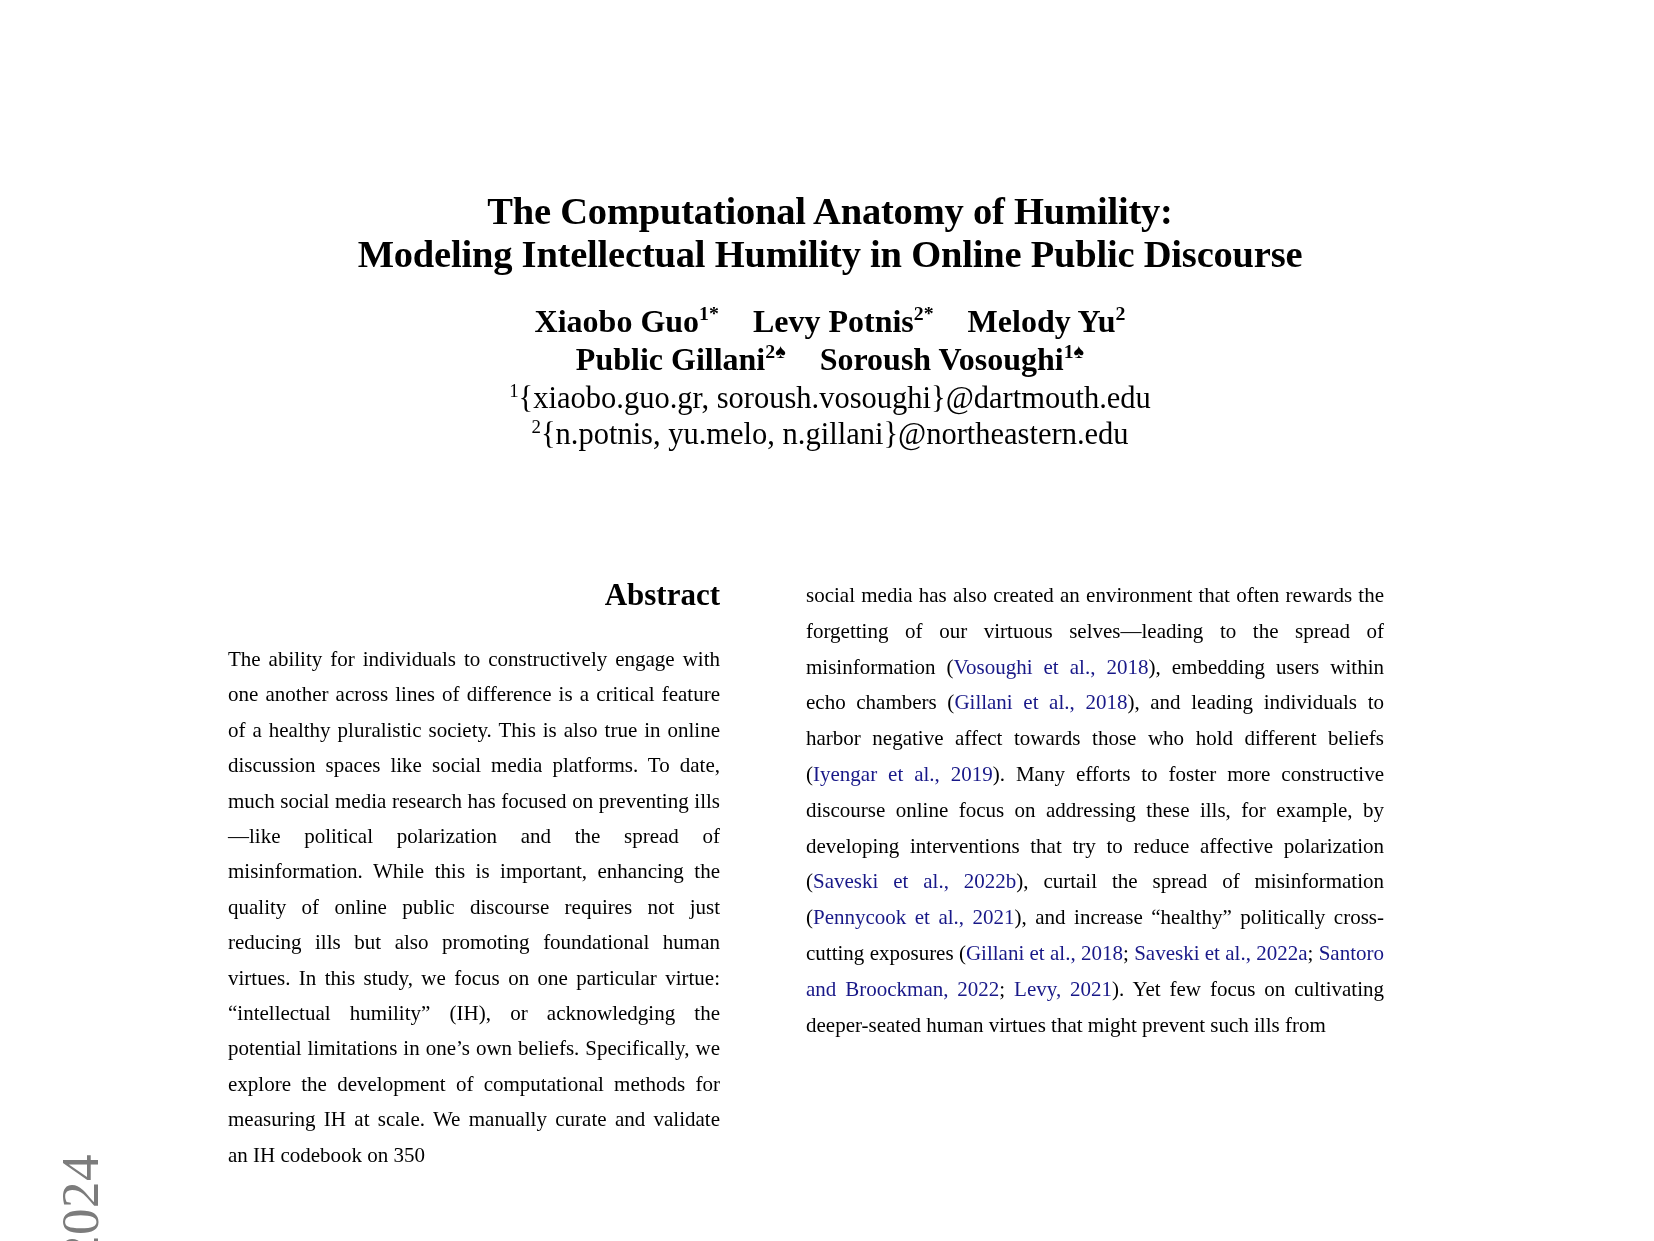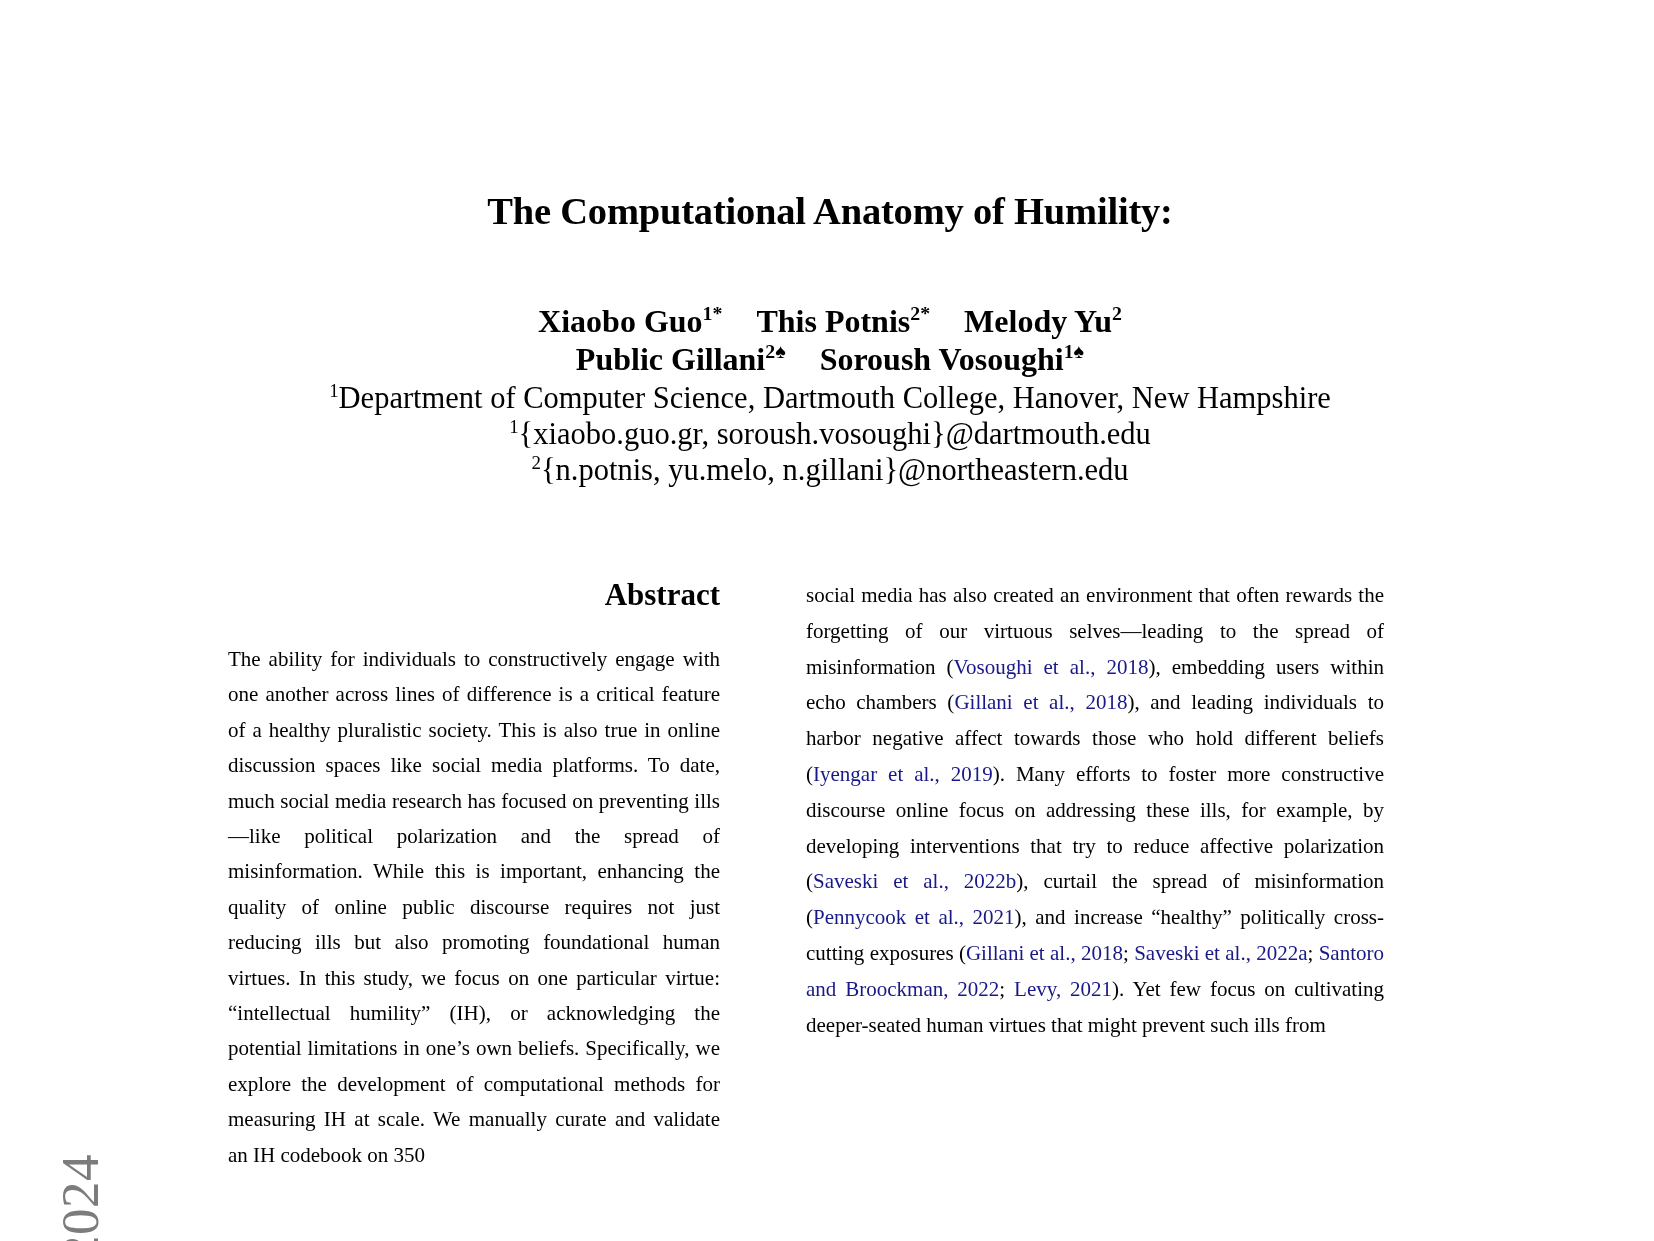--- a/index.html
+++ b/index.html
@@ -147,33 +147,33 @@
 <body>
 
 <div id="arxiv-stamp">
   <div class="stamp-text">[cs.CY]  19 Oct 2024</div>
 </div>
 
 <div id="page">
 
   <div id="title-block">
     <div class="title-line">The Computational Anatomy of Humility:</div>
+    <div class="title-line">Modeling Intellectual Humility in Online Public Discourse</div>
   </div>
 
   <div id="authors-block">
     <div class="author-line">
-      <span class="author-name"><span>Xiaobo Guo</span><sup>1*</sup></span><span class="author-gap"></span><span class="author-name"><span>This Potnis</span><sup>2*</sup></span><span class="author-gap"></span><span class="author-name"><span>Melody Yu</span><sup>2</sup></span>
+      <span class="author-name"><span>Xiaobo Guo</span><sup>1*</sup></span><span class="author-gap"></span><span class="author-name"><span>Levy Potnis</span><sup>2*</sup></span><span class="author-gap"></span><span class="author-name"><span>Melody Yu</span><sup>2</sup></span>
     </div>
     <div class="author-line">
       <span class="author-name"><span>Public Gillani</span><sup>2♠</sup></span><span class="author-gap"></span><span class="author-name"><span>Soroush Vosoughi</span><sup>1♠</sup></span>
     </div>
   </div>
 
   <div id="affil-block">
-    <div class="affil-line"><sup>1</sup><span>Department of Computer Science, Dartmouth College, Hanover, New Hampshire</span></div>
     <div class="affil-line"><sup>1</sup><span>{xiaobo.guo.gr, soroush.vosoughi}@dartmouth.edu</span></div>
     <div class="affil-line"><sup>2</sup><span>{n.potnis, yu.melo, n.gillani}@northeastern.edu</span></div>
   </div>
 
   <div id="col-left">
     <div id="abstract-heading">Abstract</div>
     <p class="body-par">The ability for individuals to constructively engage with one another across lines of difference is a critical feature of a healthy pluralistic society. This is also true in online discussion spaces like social media platforms. To date, much social media research has focused on preventing ills—like political polarization and the spread of misinformation. While this is important, enhancing the quality of online public discourse requires not just reducing ills but also promoting foundational human virtues. In this study, we focus on one particular virtue: “intellectual humility” (IH), or acknowledging the potential limitations in one’s own beliefs. Specifically, we explore the development of computational methods for measuring IH at scale. We manually curate and validate an IH codebook on 350</p>
   </div>
 
   <div id="col-right">

